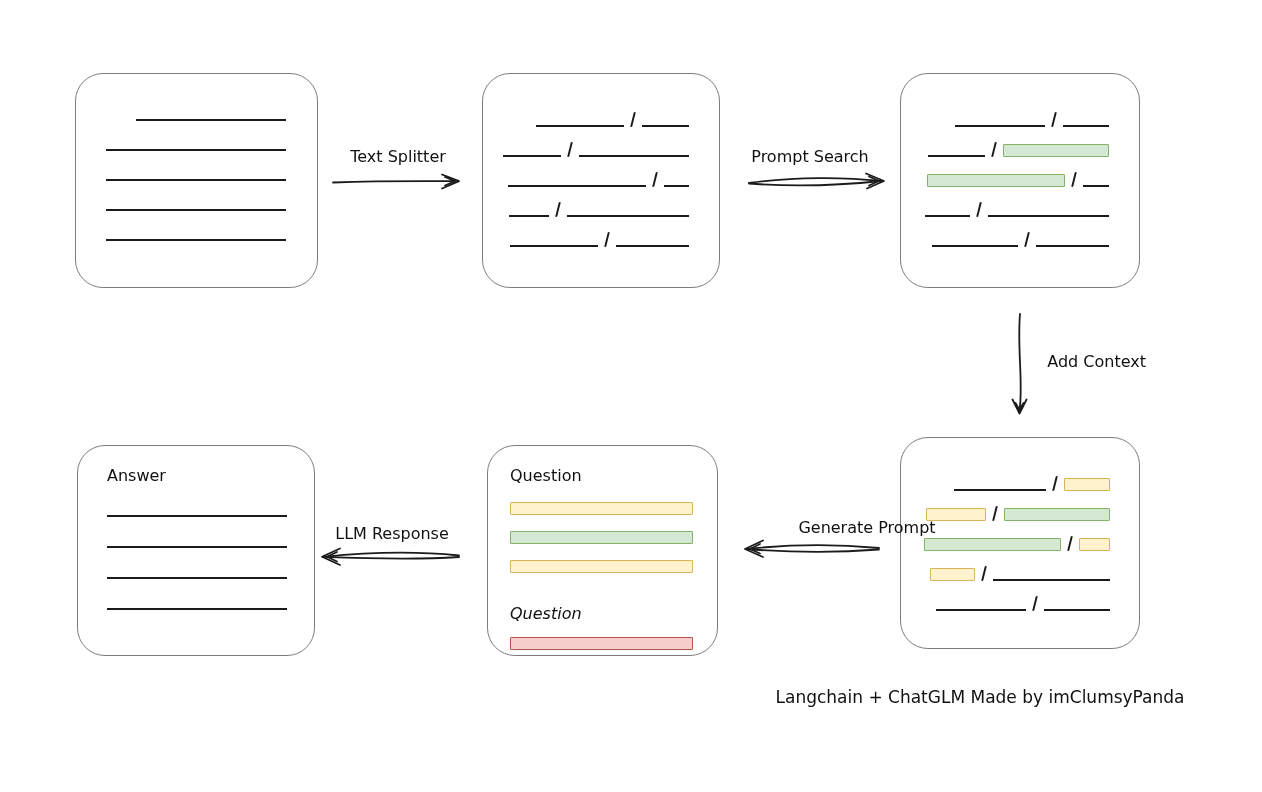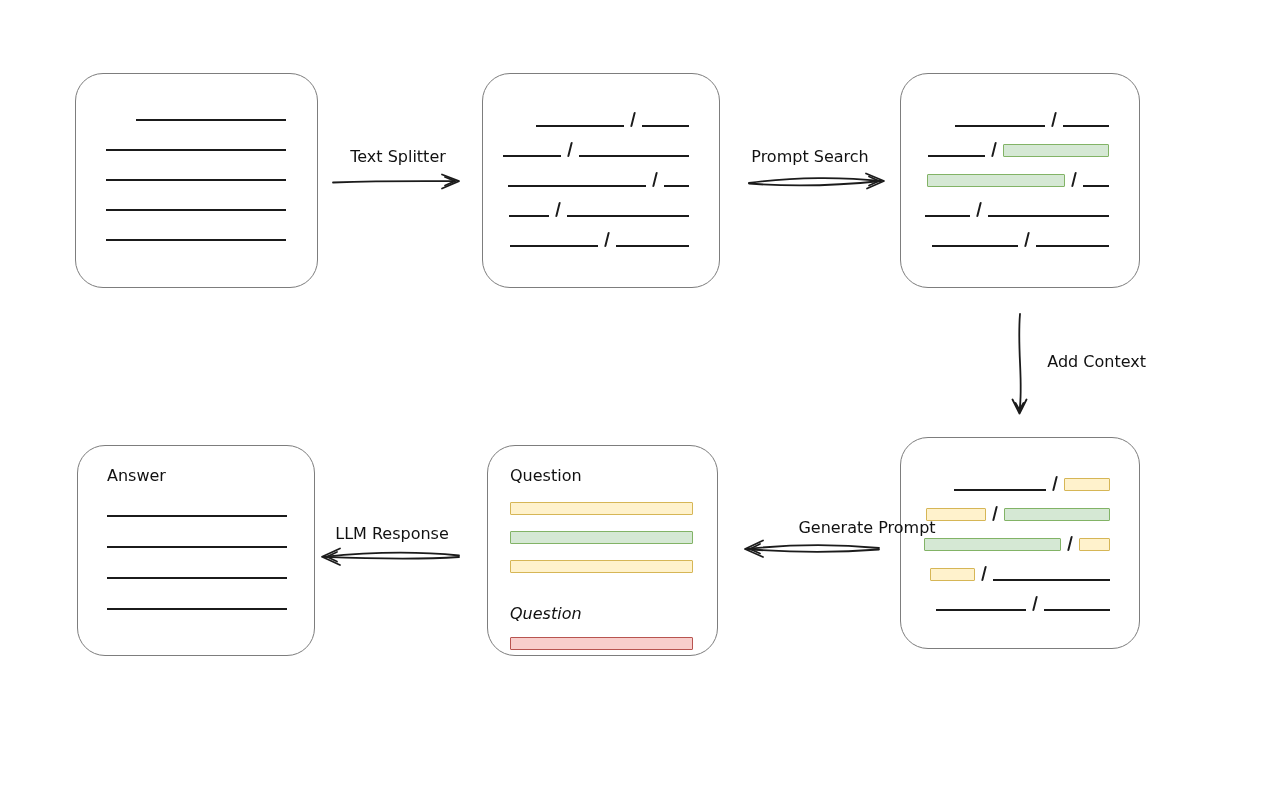--- a/index.html
+++ b/index.html
@@ -205,20 +205,21 @@
         </div>
       </div>
   </div>
 
   <div class="arrow-label" style="left:330px; top:147px; width:136px;">Text Splitter</div>
   <div class="arrow-label" style="left:742px; top:147px; width:136px;">Prompt Search</div>
   <div class="arrow-label" style="left:1036px; top:352px; width:110px; text-align:right;">Add Context</div>
   <div class="arrow-label" style="left:755px; top:518px; width:150px;margin-left:37px;">Generate Prompt</div>
   <div class="arrow-label" style="left:327px; top:524px; width:130px;">LLM Response</div>
 
+  <div id="caption">Langchain + ChatGLM Made by imClumsyPanda</div>
 
   <svg class="overlay" width="1262" height="792" viewBox="0 0 1262 792" fill="none" stroke="#1b1b1b" stroke-width="1.8" stroke-linecap="round" stroke-linejoin="round">
 
     <g>
       <path d="M333 182.5 C375 181 425 181 455 181.2"></path>
       <path d="M442 174.5 L459 181.2 L442 188.5"></path>
       <path d="M445 177 L455 181.2 L445 185.5"></path>
     </g>
 
     <g>

